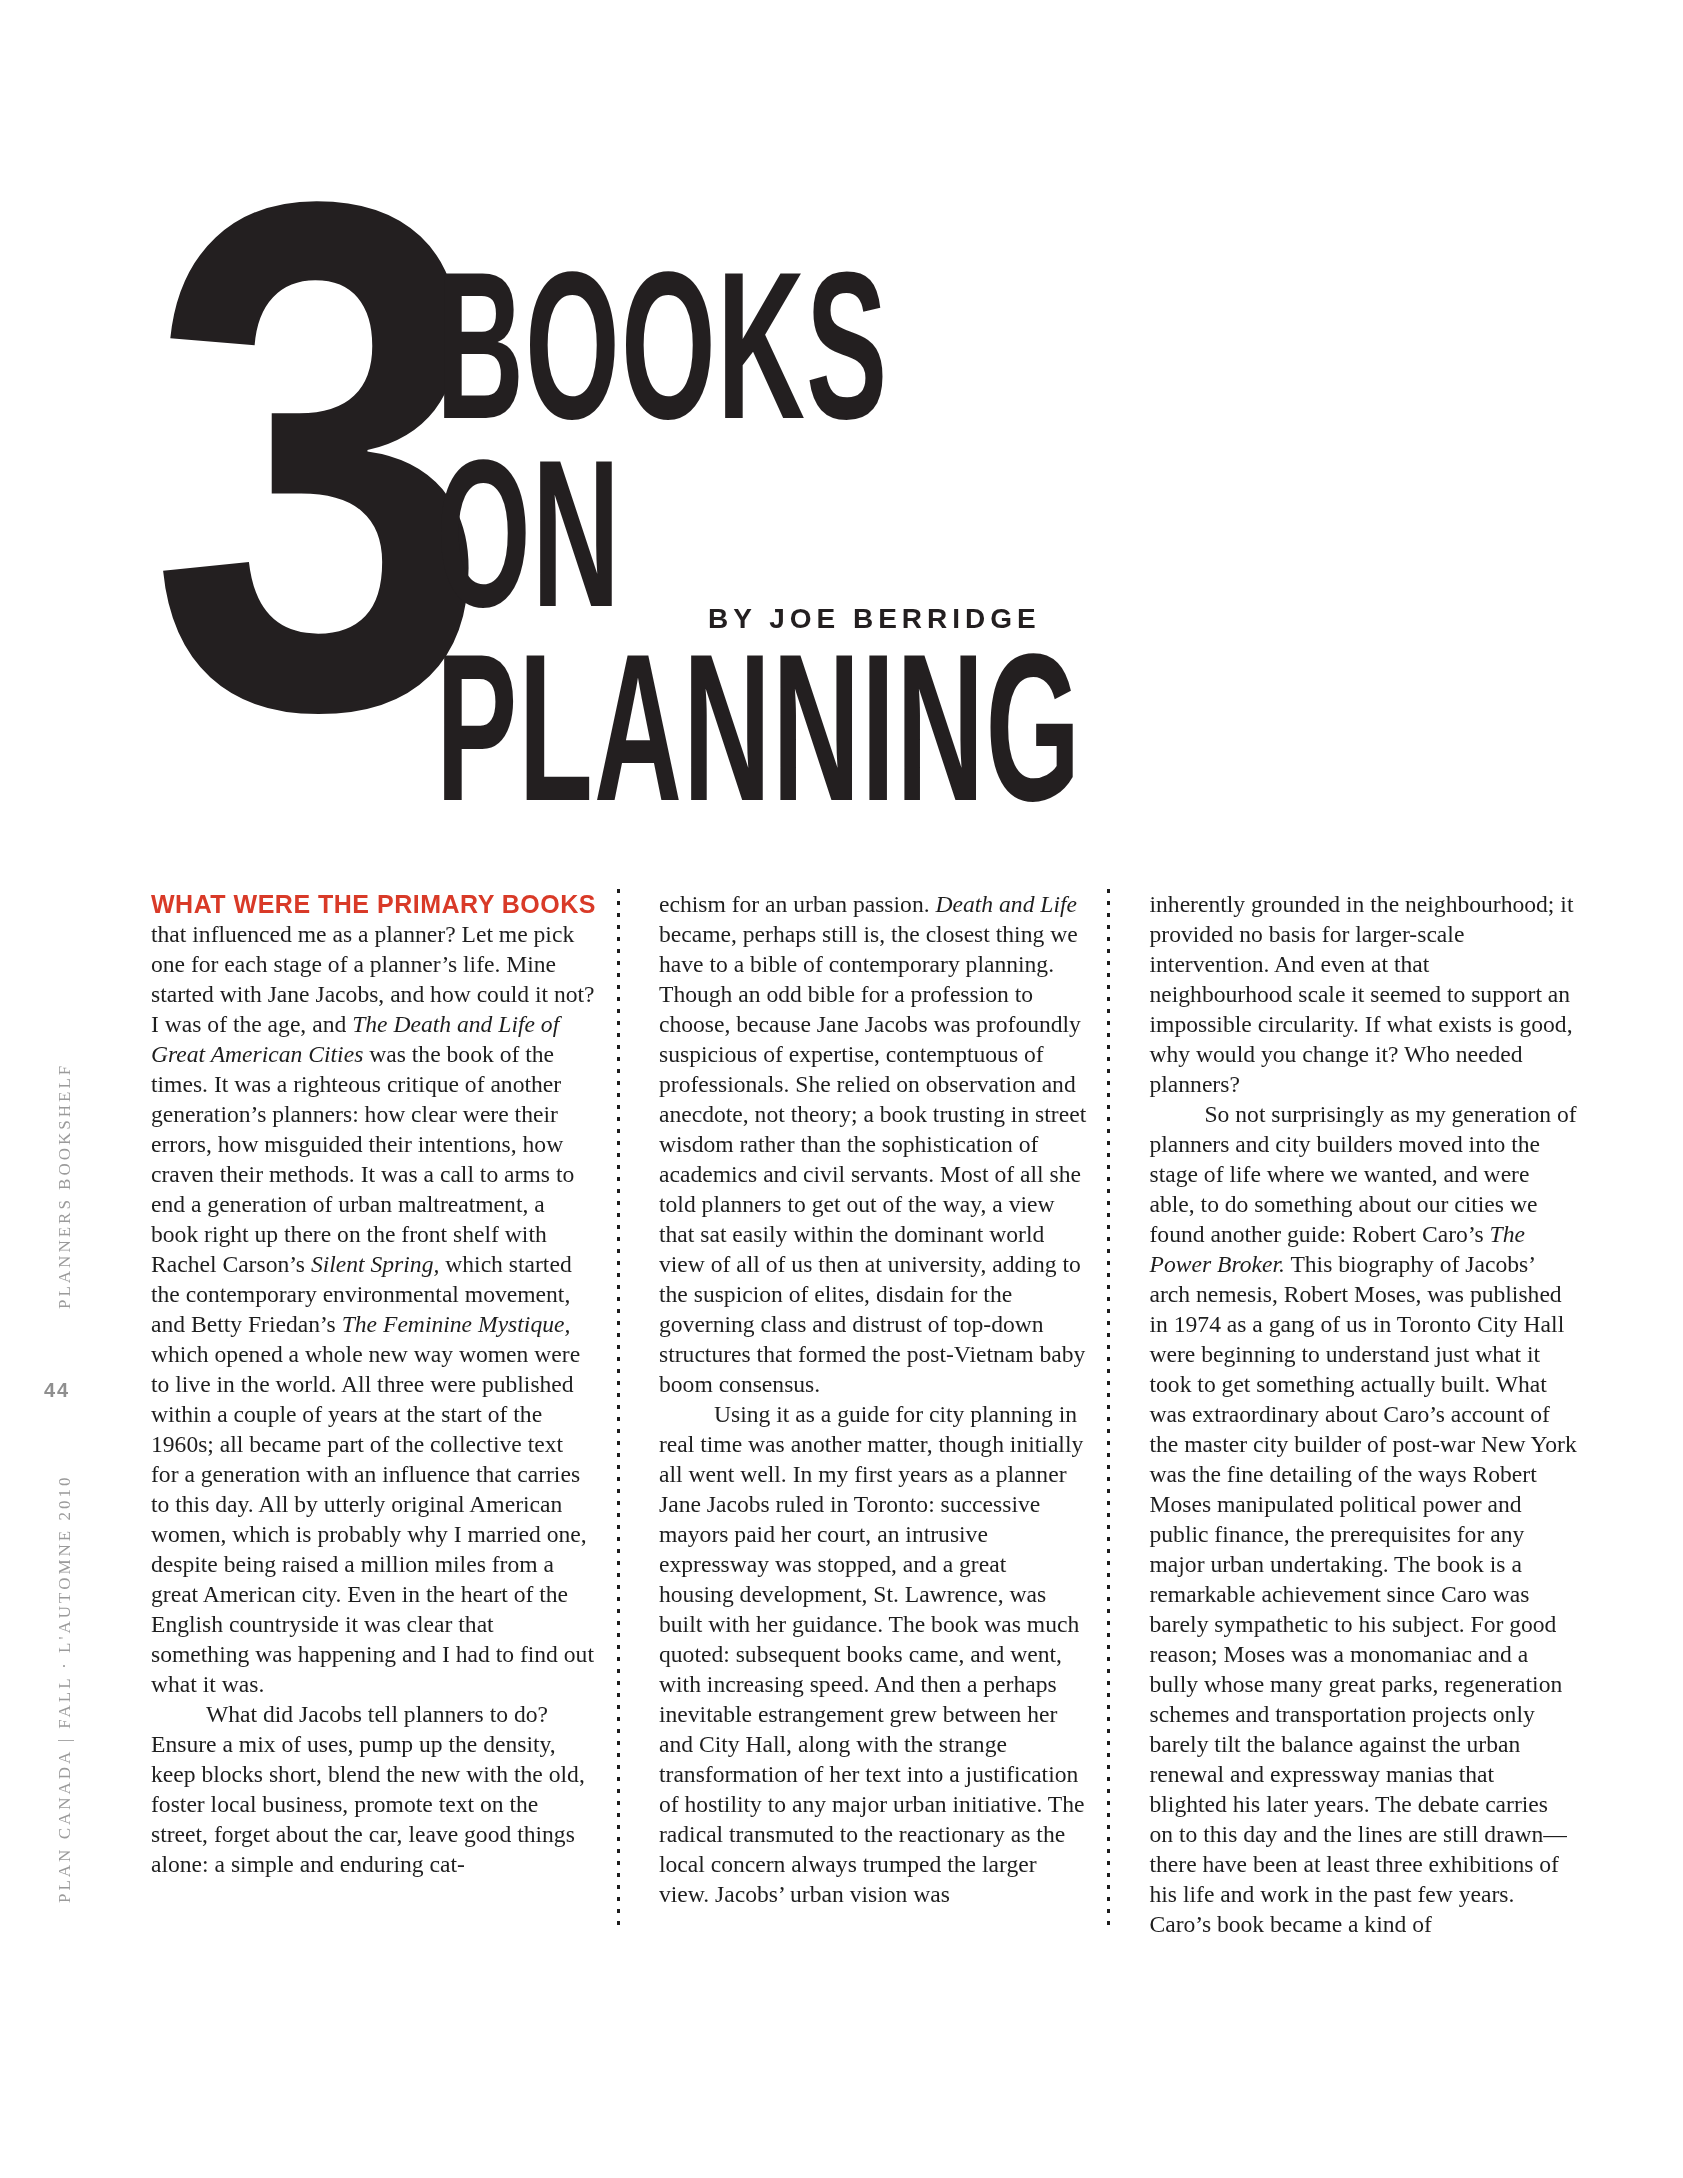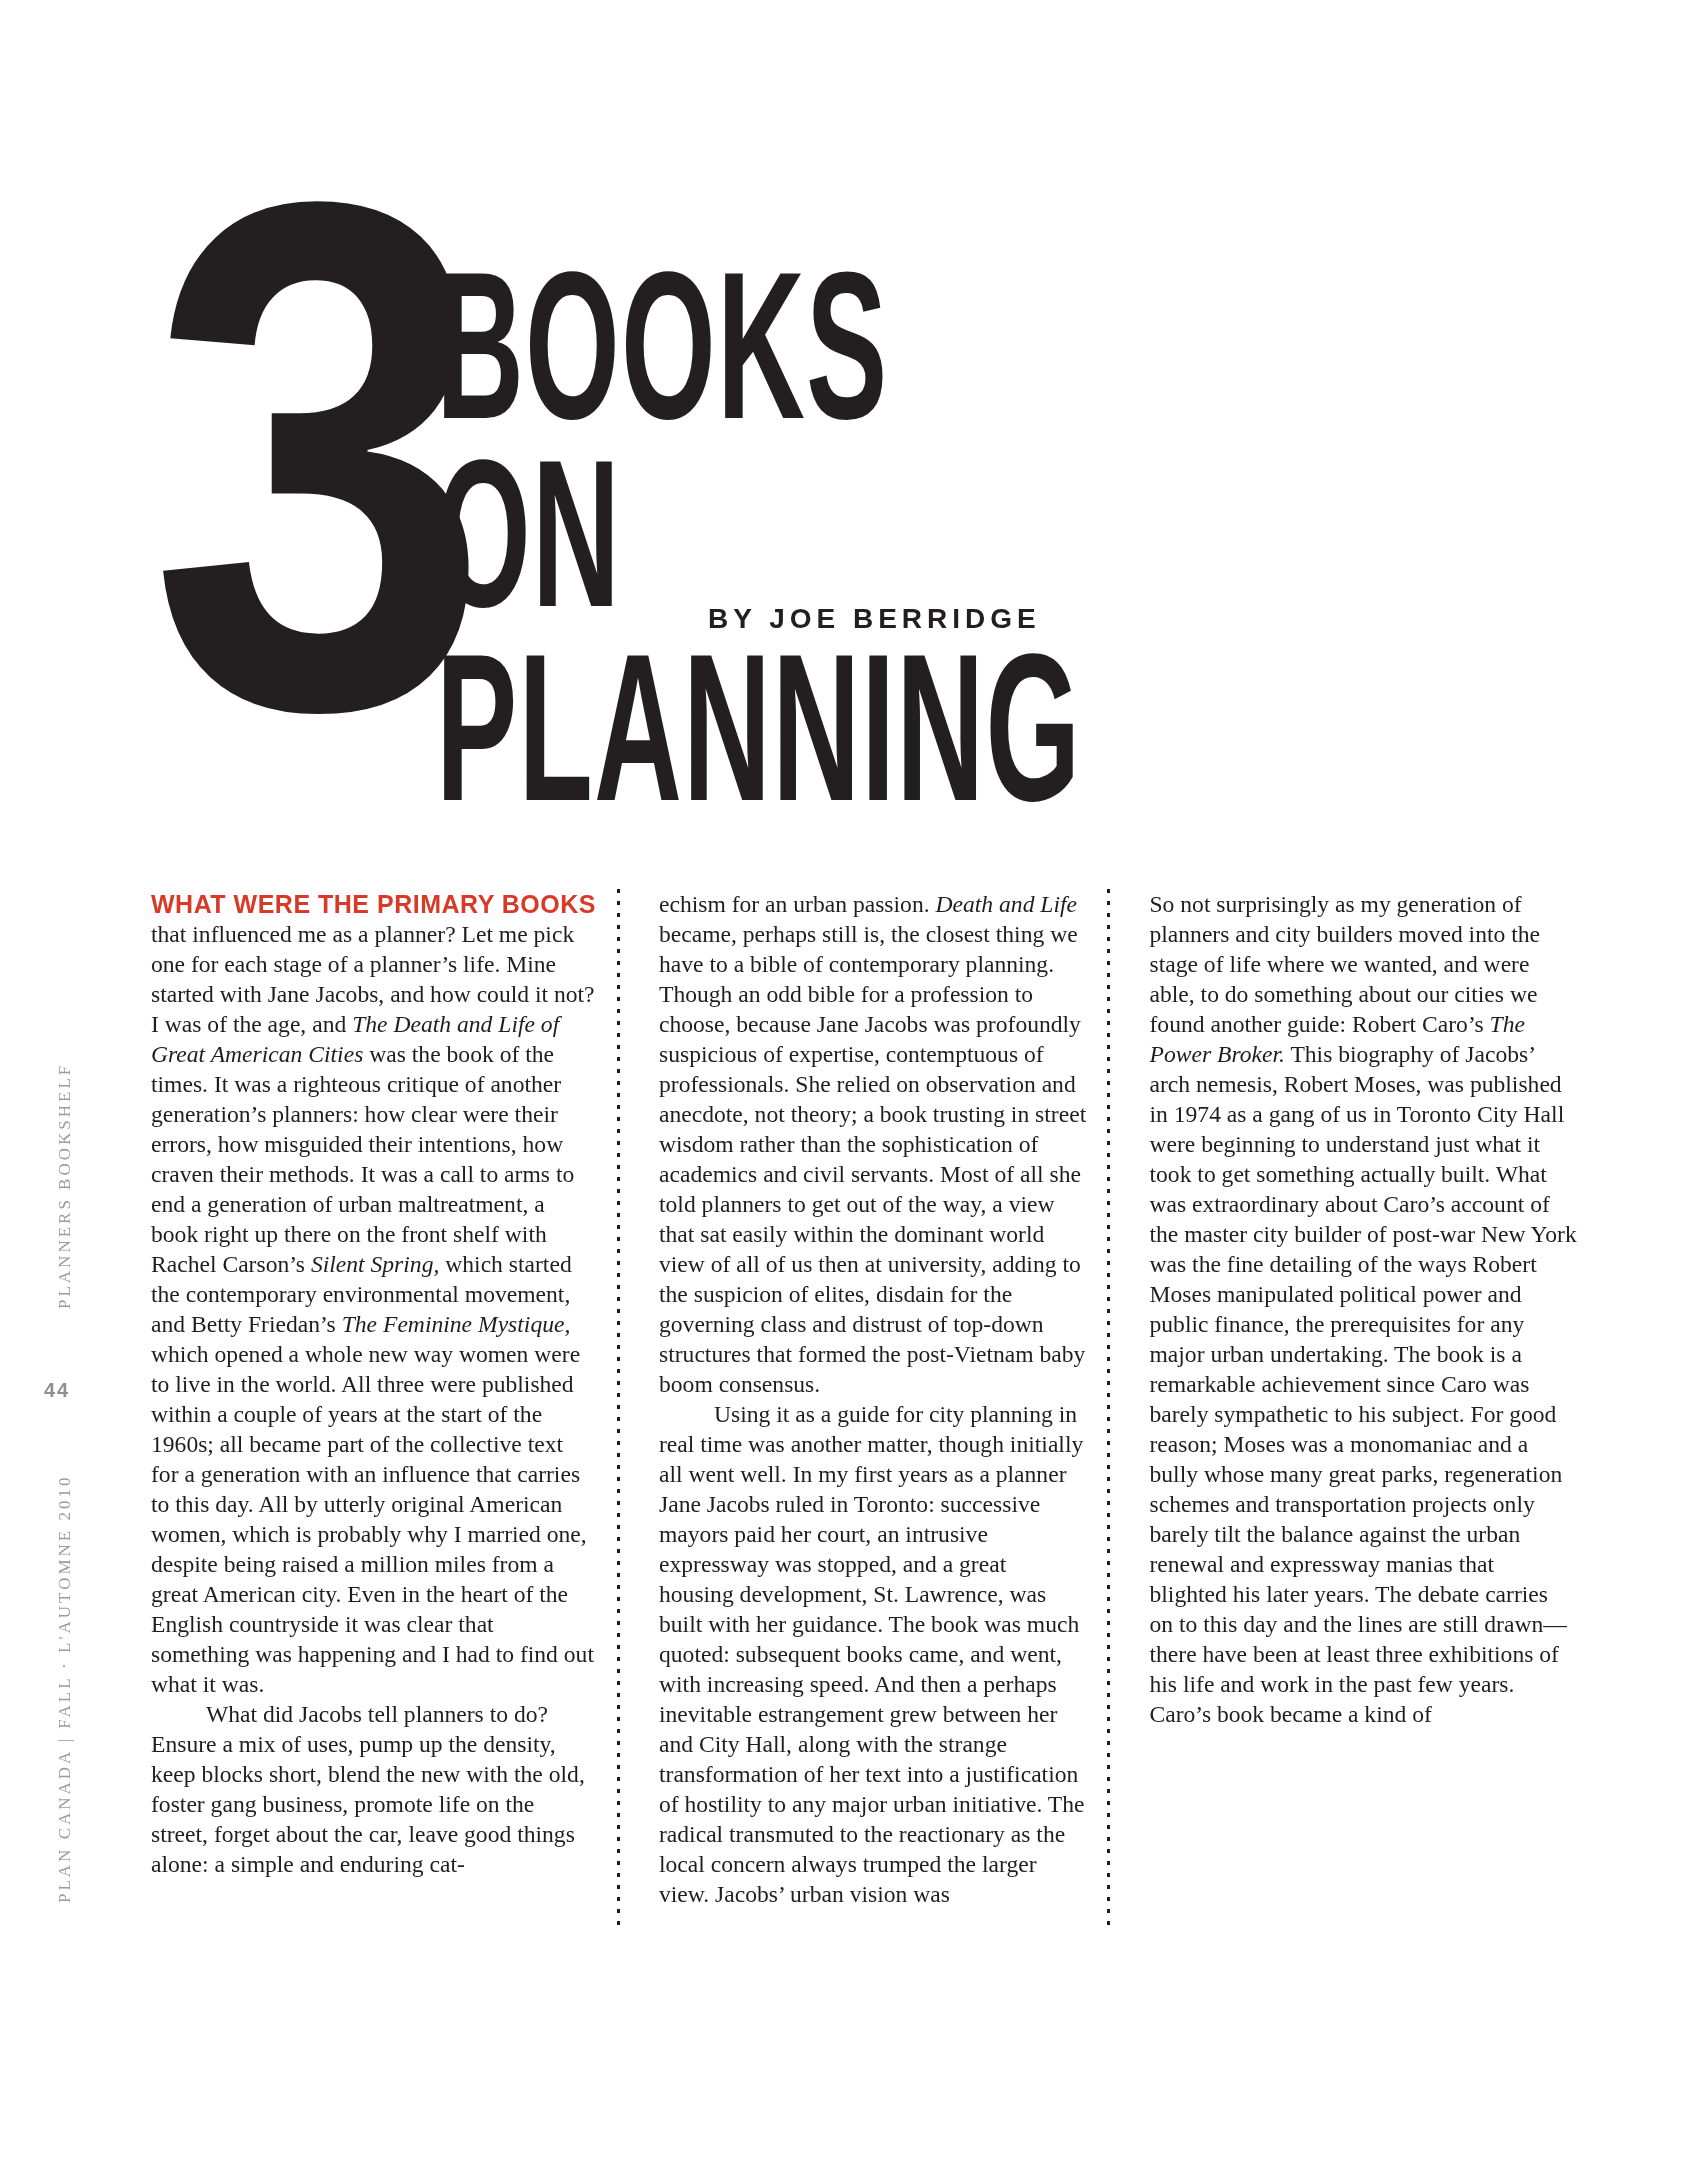--- a/index.html
+++ b/index.html
@@ -84,23 +84,24 @@
 <div class="vtext" id="section-label">PLANNERS BOOKSHELF</div>
 <div class="page-number">44</div>
 <div class="vtext" id="issue-label">PLAN CANADA | FALL · L'AUTOMNE 2010</div>
 
 <div class="separator" id="separator-1"></div>
 <div class="separator" id="separator-2"></div>
 
 <div class="columns">
   <div class="col">
       <p><span class="lead">WHAT WERE THE PRIMARY BOOKS</span>that influenced me as a planner? Let me pick one for each stage of a planner’s life. Mine started with Jane Jacobs, and how could it not? I was of the age, and <em>The Death and Life of Great American Cities</em> was the book of the times. It was a righteous critique of another generation’s planners: how clear were their errors, how misguided their intentions, how craven their methods. It was a call to arms to end a generation of urban maltreatment, a book right up there on the front shelf with Rachel Carson’s <em>Silent Spring,</em> which started the contemporary environmental movement, and Betty Friedan’s <em>The Feminine Mystique,</em> which opened a whole new way women were to live in the world. All three were published within a couple of years at the start of the 1960s; all became part of the collective text for a generation with an influence that carries to this day. All by utterly original American women, which is probably why I married one, despite being raised a million miles from a great American city. Even in the heart of the English countryside it was clear that something was happening and I had to find out what it was.</p>
-      <p>What did Jacobs tell planners to do? Ensure a mix of uses, pump up the density, keep blocks short, blend the new with the old, foster gang business, promote life on the street, forget about the car, leave good things alone: a simple and enduring cat-</p>
+      <p>What did Jacobs tell planners to do? Ensure a mix of uses, pump up the density, keep blocks short, blend the new with the old, foster local business, promote text on the street, forget about the car, leave good things alone: a simple and enduring cat-</p>
     </div>
   <div class="col">
       <p>echism for an urban passion. <em>Death and Life</em> became, perhaps still is, the closest thing we have to a bible of contemporary planning. Though an odd bible for a profession to choose, because Jane Jacobs was profoundly suspicious of expertise, contemptuous of professionals. She relied on observation and anecdote, not theory; a book trusting in street wisdom rather than the sophistication of academics and civil servants. Most of all she told planners to get out of the way, a view that sat easily within the dominant world view of all of us then at university, adding to the suspicion of elites, disdain for the governing class and distrust of top-down structures that formed the post-Vietnam baby boom consensus.</p>
       <p>Using it as a guide for city planning in real time was another matter, though initially all went well. In my first years as a planner Jane Jacobs ruled in Toronto: successive mayors paid her court, an intrusive expressway was stopped, and a great housing development, St. Lawrence, was built with her guidance. The book was much quoted: subsequent books came, and went, with increasing speed. And then a perhaps inevitable estrangement grew between her and City Hall, along with the strange transformation of her text into a justification of hostility to any major urban initiative. The radical transmuted to the reactionary as the local concern always trumped the larger view. Jacobs’ urban vision was</p>
     </div>
   <div class="col">
+      <p>inherently grounded in the neighbourhood; it provided no basis for larger-scale intervention. And even at that neighbourhood scale it seemed to support an impossible circularity. If what exists is good, why would you change it? Who needed planners?</p>
       <p>So not surprisingly as my generation of planners and city builders moved into the stage of life where we wanted, and were able, to do something about our cities we found another guide: Robert Caro’s <em>The Power Broker.</em> This biography of Jacobs’ arch nemesis, Robert Moses, was published in 1974 as a gang of us in Toronto City Hall were beginning to understand just what it took to get something actually built. What was extraordinary about Caro’s account of the master city builder of post-war New York was the fine detailing of the ways Robert Moses manipulated political power and public finance, the prerequisites for any major urban undertaking. The book is a remarkable achievement since Caro was barely sympathetic to his subject. For good reason; Moses was a monomaniac and a bully whose many great parks, regeneration schemes and transportation projects only barely tilt the balance against the urban renewal and expressway manias that blighted his later years. The debate carries on to this day and the lines are still drawn—there have been at least three exhibitions of his life and work in the past few years. Caro’s book became a kind of</p>
     </div>
 </div>
 
 
 </body></html>

